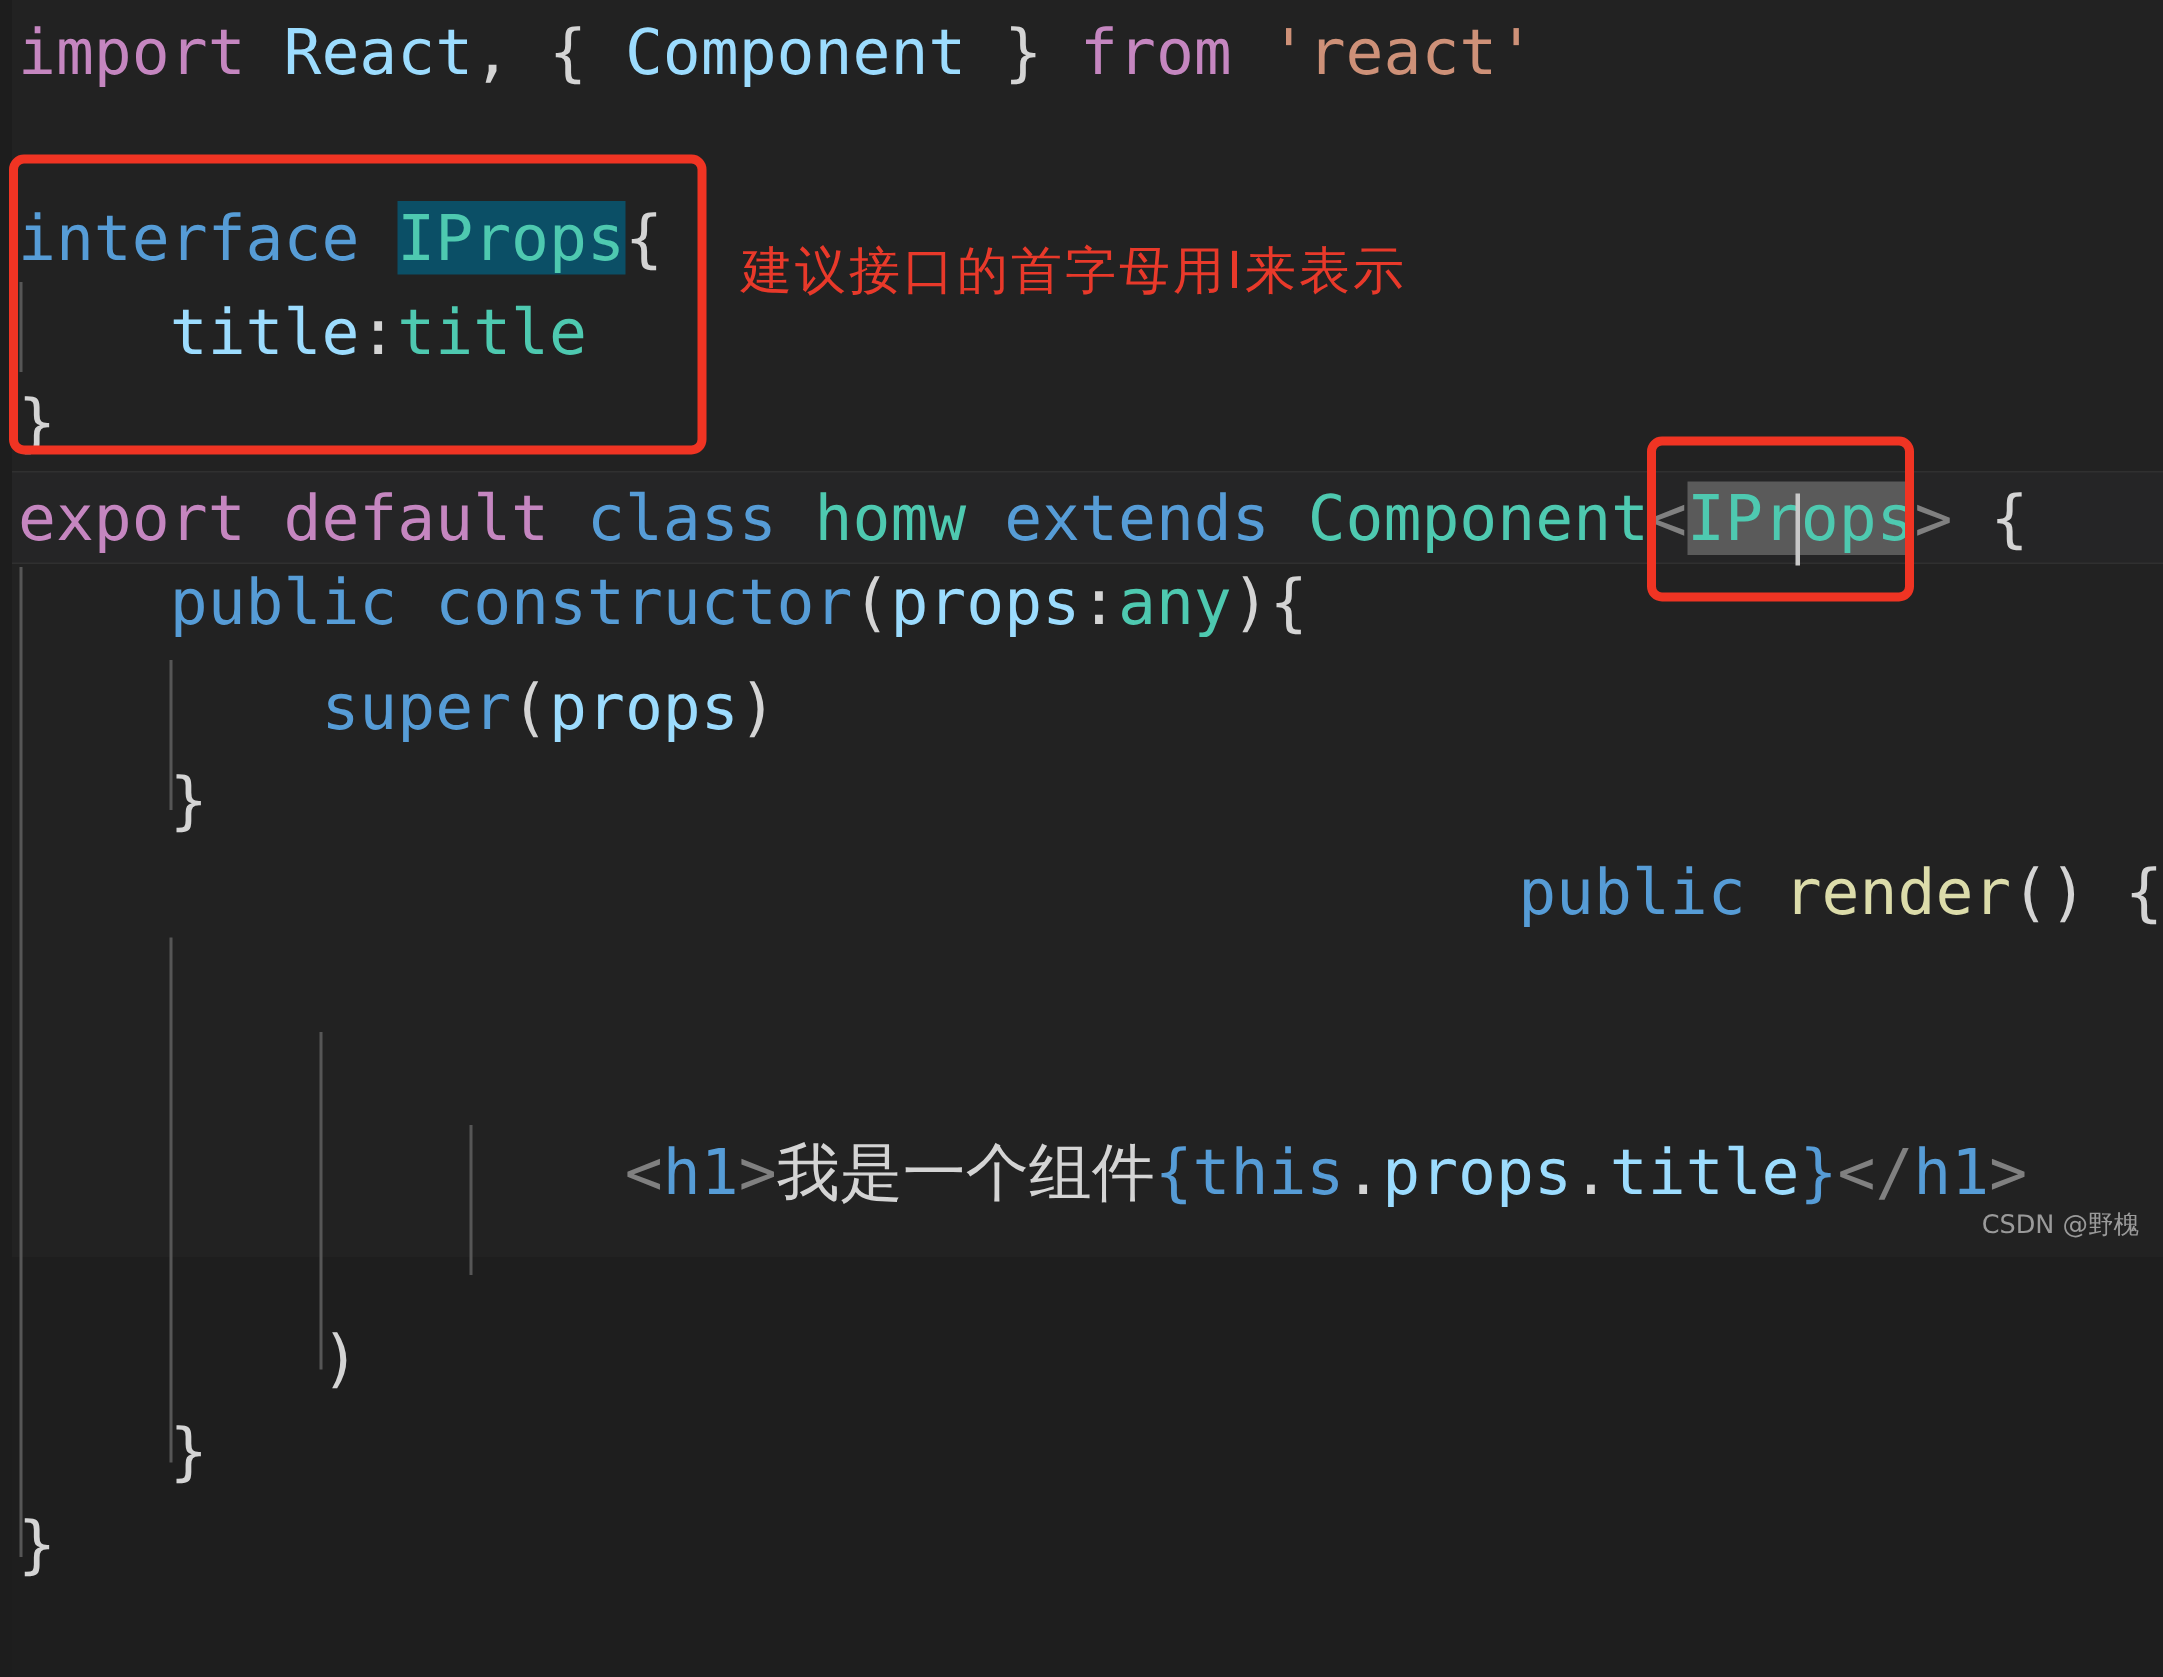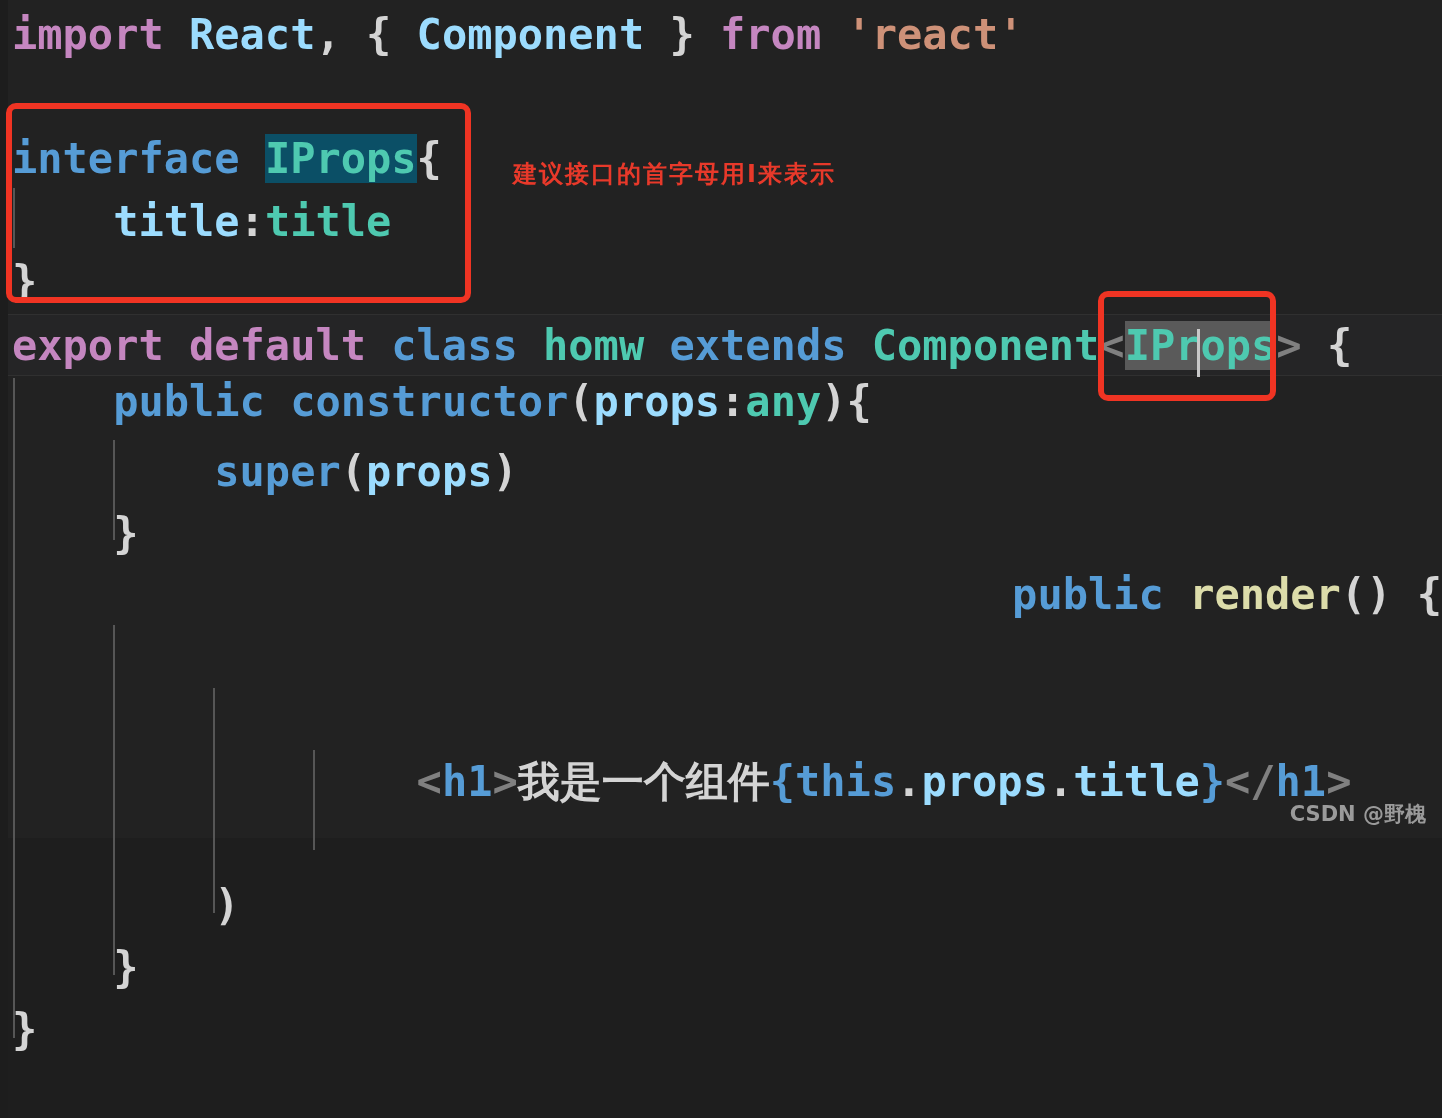--- a/index.html
+++ b/index.html
@@ -12,21 +12,20 @@
     height: 1118px;
     overflow: hidden;
     font-family: "DejaVu Sans Mono", "Liberation Mono", monospace;
   }
 
   #editor {
     position: relative;
     width: 1442px;
     height: 838px;
     background: #222222;
-    font-weight: bold;
   }
 
   
   .gutter {
     position: absolute;
     left: 0;
     top: 0;
     width: 8px;
     height: 1118px;
     background: #1d1d1d;
@@ -111,34 +110,33 @@
     border-radius: 10px;
     box-sizing: border-box;
     pointer-events: none;
   }
 
   
   .annotation {
     position: absolute;
     color: #e8392a;
     font-family: "DejaVu Sans", "Liberation Sans", sans-serif;
-    font-size: 24px;
+    font-size: 34px;
     letter-spacing: 2px;
     white-space: nowrap;
-    margin-left: 19px;
   }
 
   
   .watermark {
     position: absolute;
     right: 16px;
     bottom: 10px;
     color: #9a9a9a;
     font-family: "DejaVu Sans", "Liberation Sans", sans-serif;
-    font-size: 21px;
+    font-size: 17px;
     white-space: nowrap;
   }
 
   .cjk { font-family: "DejaVu Sans", "Liberation Sans", sans-serif; }
 </style>
 </head>
 <body>
 
 <div id="editor">
 

